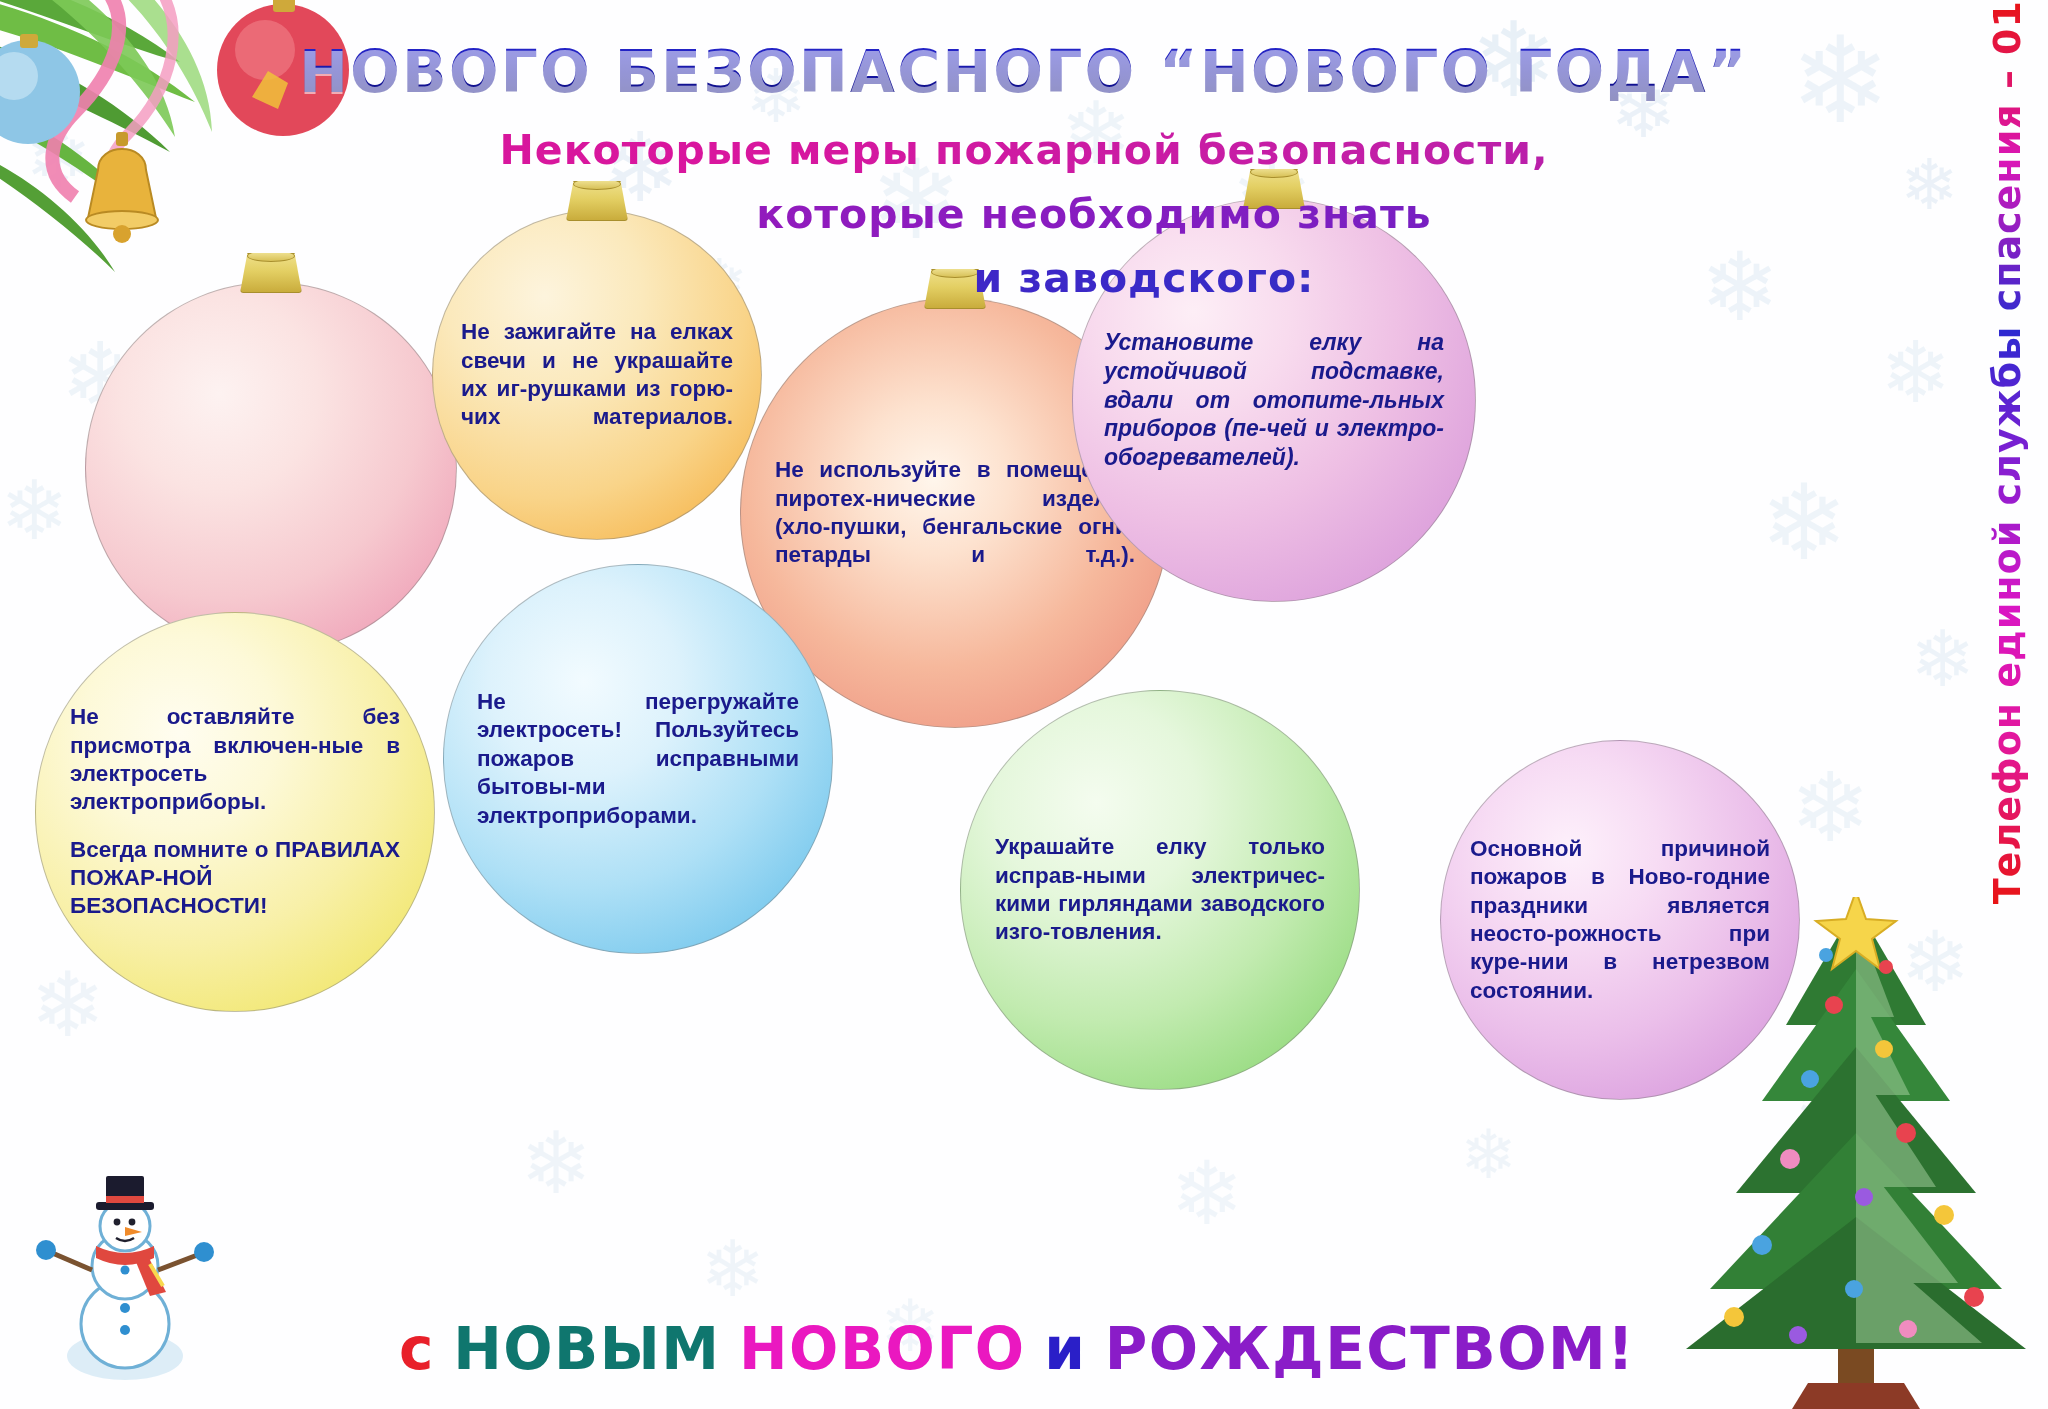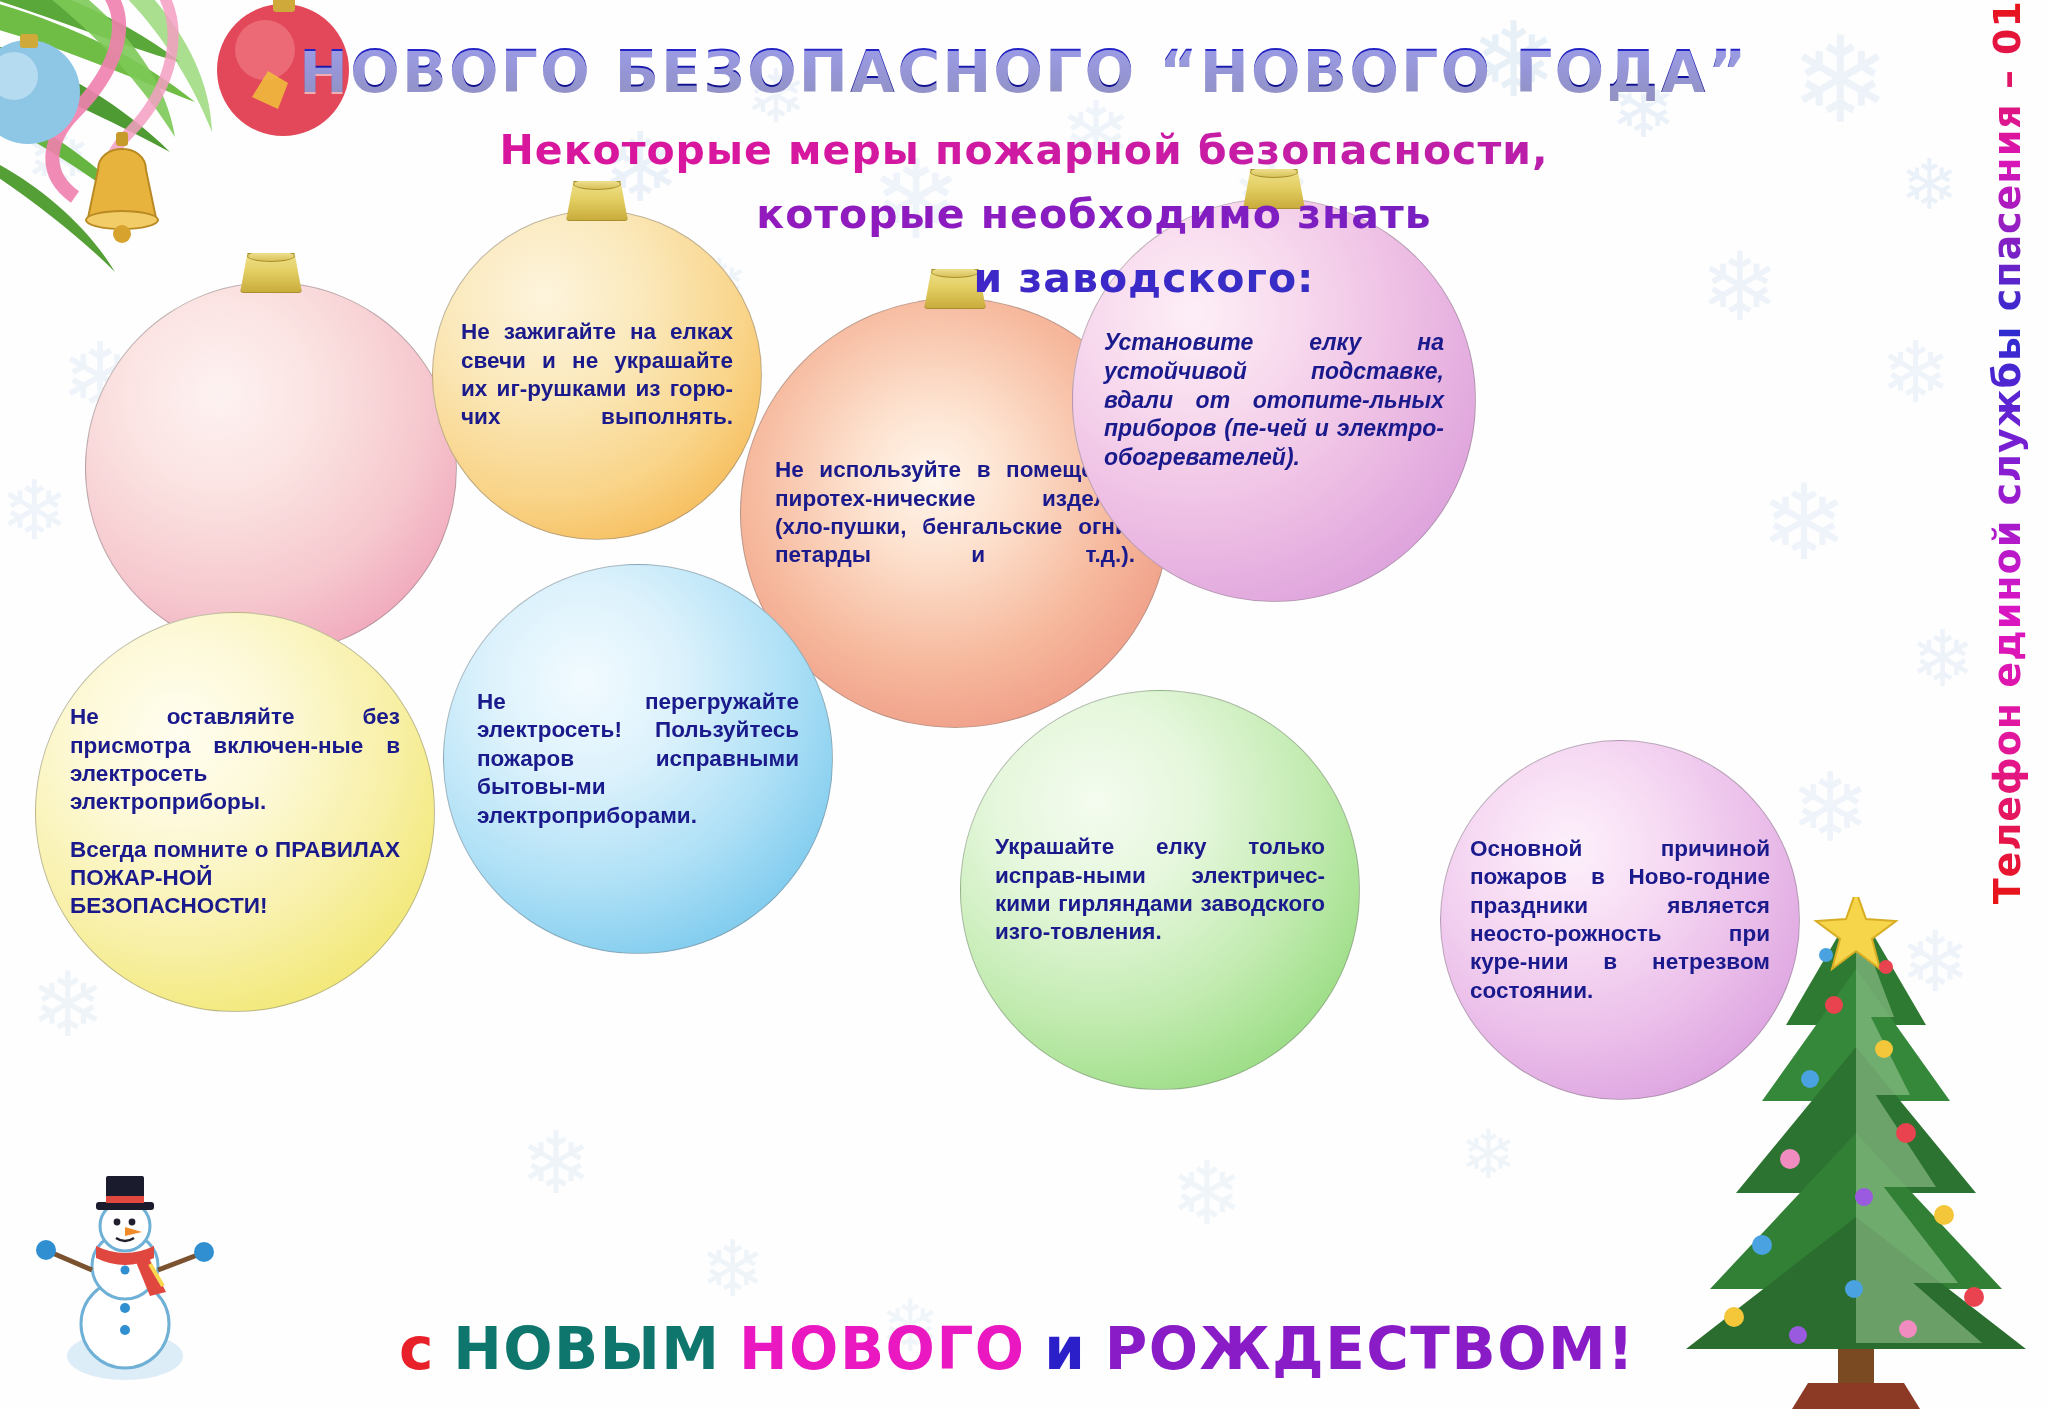--- a/index.html
+++ b/index.html
@@ -280,21 +280,21 @@
     <div class="sub" id="sub3">и заводского:</div>
   </div>
 
   <div class="ball" id="ball-1">
     <span class="cap"></span>
   </div>
 
   <div class="ball" id="ball-2">
     <span class="cap"></span>
     <div class="ball-text">
-      <p>Не зажигайте на елках свечи и не украшайте их иг-рушками из горю-чих выполнять.</p>
+      <p>Не зажигайте на елках свечи и не украшайте их иг-рушками из горю-чих материалов.</p>
     </div>
   </div>
 
   <div class="ball" id="ball-3">
     <span class="cap"></span>
     <div class="ball-text">
       <p>Не используйте в помещении пиротех-нические изделия (хло-пушки, бенгальские огни, петарды и т.д.).</p>
     </div>
   </div>
 

